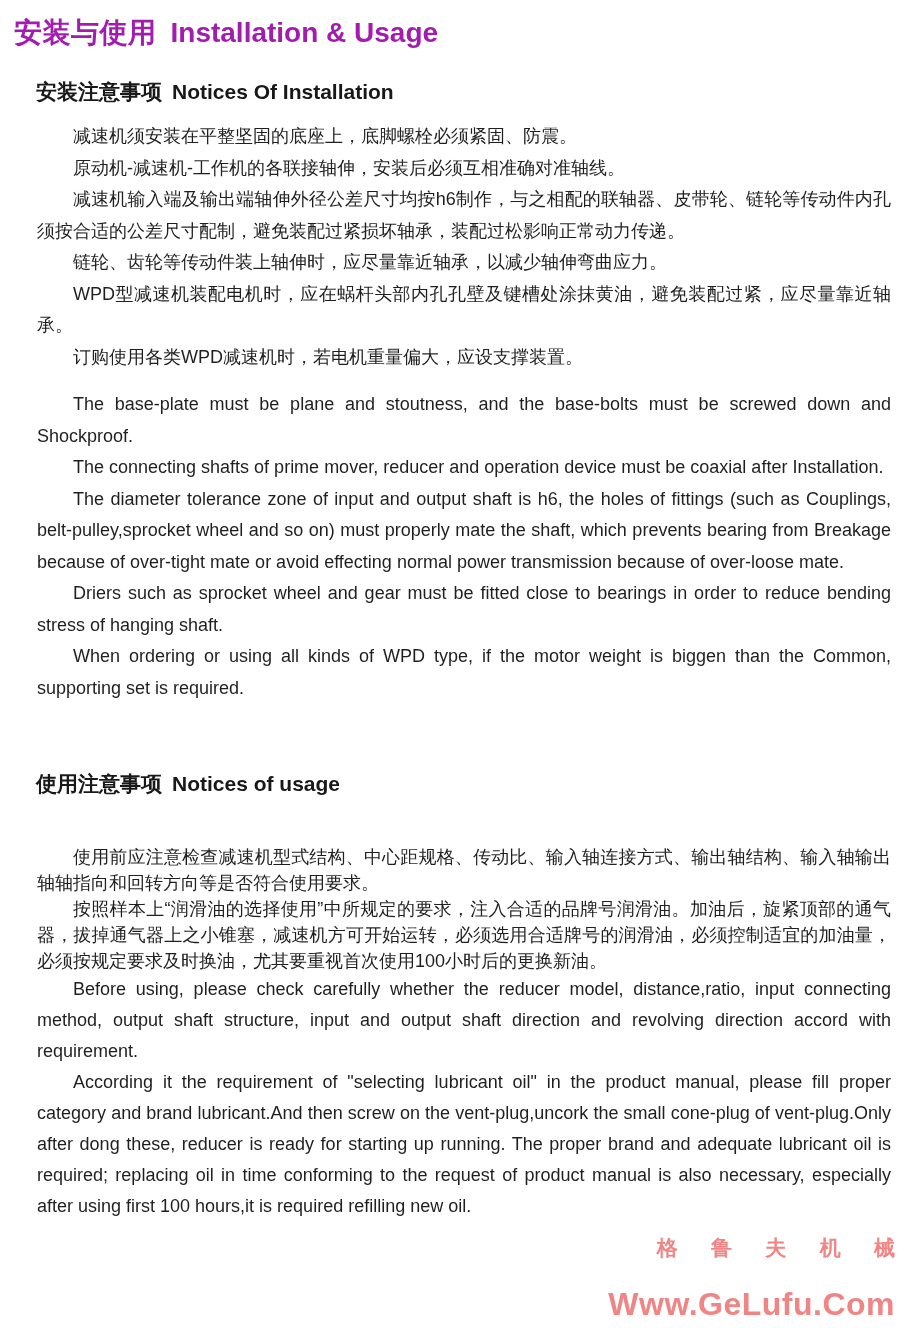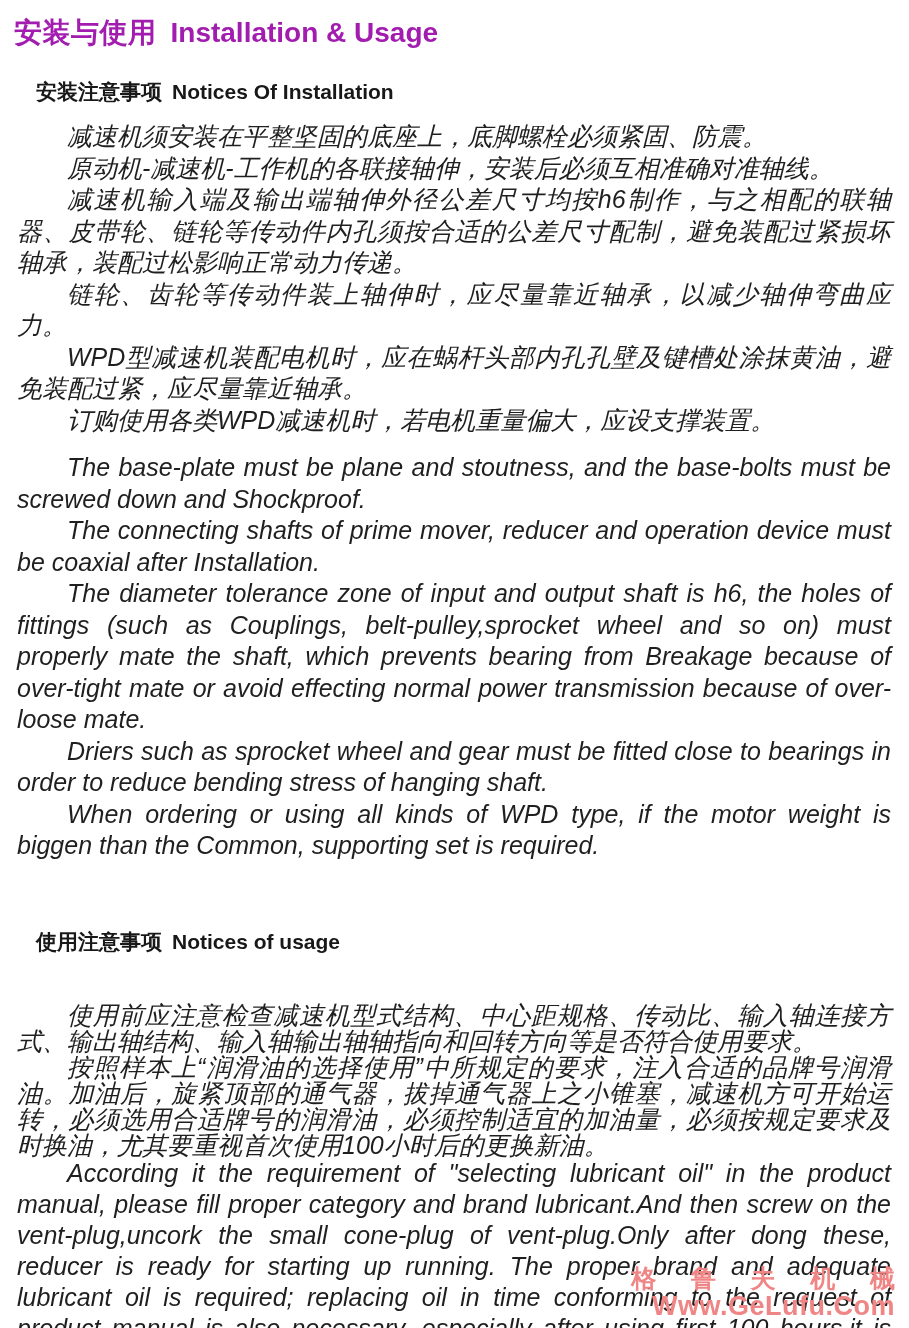--- a/index.html
+++ b/index.html
@@ -25,54 +25,53 @@
   .section-heading {
     font-size:21px;
     font-weight:bold;
     margin:26px 0 0 22px;
     color:#181818;
   }
   .section-heading .en { margin-left:10px; }
   .section-heading.usage { margin-top:66px; }
 
   .block {
-    margin-left:3px;
-    font-size:25px;
+    margin-left:23px;
+    font-size:18px;
     line-height:31.5px;
     text-align:justify;
-    font-style:italic;
   }
   .block p { margin:0; text-indent:2em; }
 
   .install-zh { margin-top:15px; }
   .install-en { margin-top:16px; }
   .usage-zh   { margin-top:46px; line-height:26px; }
   .usage-en   { line-height:31px; }
 
   .watermark {
     position:absolute;
     right:14px;
     bottom:6px;
     text-align:right;
     line-height:1.1;
     pointer-events:none;
   }
   .wm-brand {
     font-family:"DejaVu Serif","Liberation Serif",serif;
     font-weight:bold;
-    font-size:25px;
+    font-size:21px;
     letter-spacing:13px;
     margin-right:-13px;
-    text-align:center;
   }
   .wm-url {
     font-family:"Liberation Sans","DejaVu Sans",sans-serif;
     font-weight:bold;
-    font-size:27px;
+    font-size:32px;
     letter-spacing:0.5px;
+    margin-top:28px;
   }
 </style>
 </head>
 <body>
 
 <div class="page">
 
   <h1 class="doc-title">
     <span>安装与使用</span><span class="en">Installation &amp; Usage</span>
   </h1>
@@ -101,20 +100,21 @@
   <h2 class="section-heading usage">
     <span>使用注意事项</span><span class="en">Notices of usage</span>
   </h2>
 
   <div class="block usage-zh">
     <p>使用前应注意检查减速机型式结构、中心距规格、传动比、输入轴连接方式、输出轴结构、输入轴输出轴轴指向和回转方向等是否符合使用要求。</p>
     <p>按照样本上“润滑油的选择使用”中所规定的要求，注入合适的品牌号润滑油。加油后，旋紧顶部的通气器，拔掉通气器上之小锥塞，减速机方可开始运转，必须选用合适牌号的润滑油，必须控制适宜的加油量，必须按规定要求及时换油，尤其要重视首次使用100小时后的更换新油。</p>
   </div>
 
   <div class="block usage-en">
+    <p>Before using, please check carefully whether the reducer model, distance,ratio, input connecting method, output shaft structure, input and output shaft direction and revolving direction accord with requirement.</p>
     <p>According it the requirement of "selecting lubricant oil" in the product manual, please fill proper category and brand lubricant.And then screw on the vent-plug,uncork the small cone-plug of vent-plug.Only after dong these, reducer is ready for starting up running. The proper brand and adequate lubricant oil is required; replacing oil in time conforming to the request of product manual is also necessary, especially after using first 100 hours,it is required refilling new oil.</p>
 
   </div>
 
 </div>
 
 <div class="watermark" style="color: rgb(239, 133, 133);">
   <div class="wm-brand">格 鲁 夫 机 械</div>
   <div class="wm-url">Www.GeLufu.Com</div>
 </div>

